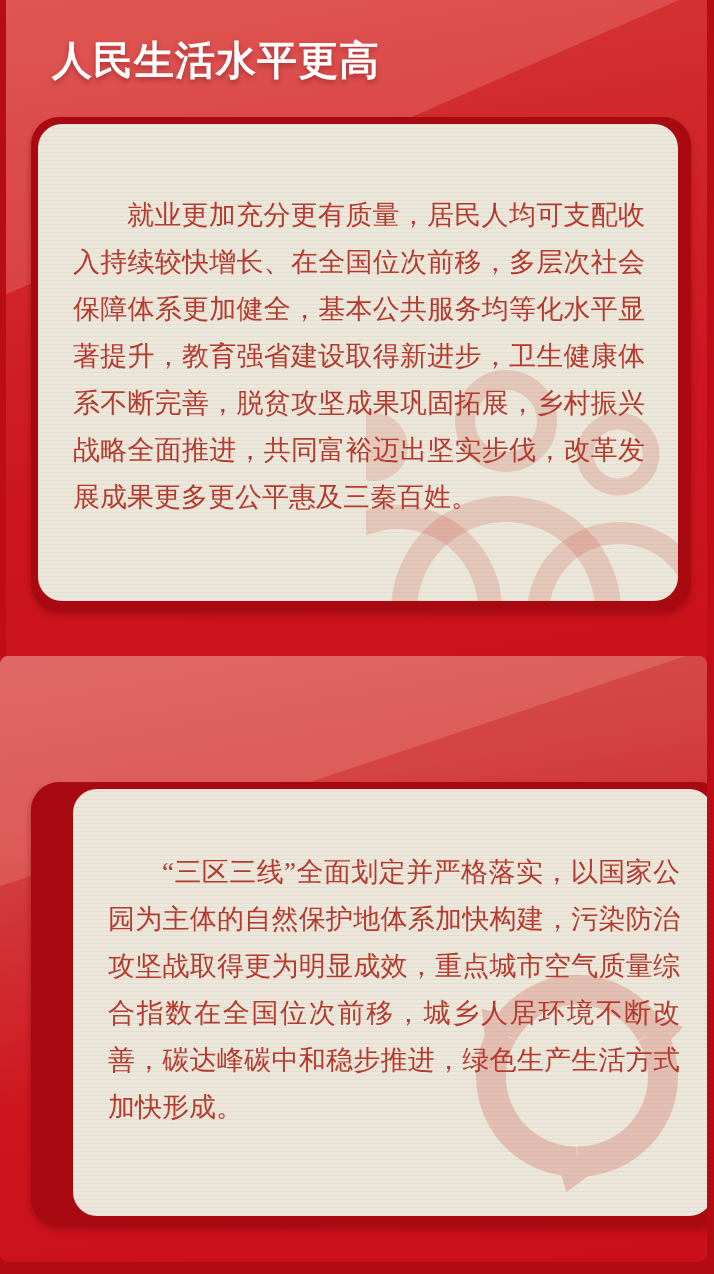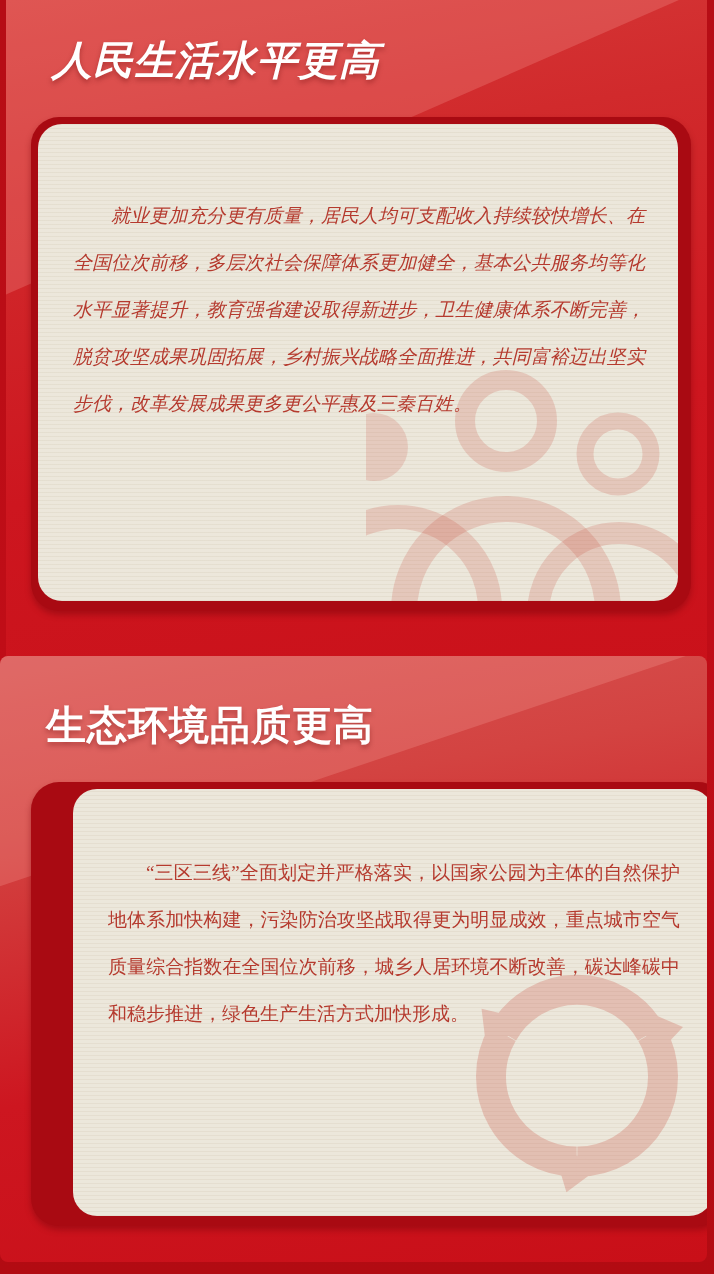--- a/index.html
+++ b/index.html
@@ -16,21 +16,20 @@
   }
   .section {
     position: absolute;
     overflow: hidden;
   }
   .section-1 {
     left: 6px; top: 0;
     width: 701px; height: 796px;
     background: linear-gradient(170deg, #d63b3a 0%, #d12a2c 22%, #cd161f 55%, #c90f18 100%);
     border-radius: 0 0 10px 10px;
-    font-style: italic;
   }
   .section-2 {
     left: 0; top: 656px;
     width: 707px; height: 606px;
     background: linear-gradient(170deg, #d75453 0%, #d34341 25%, #cd1620 62%, #c90f18 100%);
     border-radius: 8px;
   }
   
   .section::before {
     content: "";
@@ -84,21 +83,21 @@
       rgba(0,0,0,0) 1px 4px
     );
     pointer-events: none;
     border-radius: 24px;
   }
   .card-text {
     position: absolute;
     left: 35px; right: 33px;
     margin: 0;
     font-family: "Liberation Serif", serif;
-    font-size: 19px;
+    font-size: 27px;
     line-height: 47px;
     color: #b53a2e;
     text-align: justify;
     text-indent: 2em;
     z-index: 2;
   }
   .card-1 .card-text { top: 68px; }
   .card-2 .card-text { top: 60px; }
 
   .watermark {
@@ -130,21 +129,20 @@
             <path d="M 172 255 A 81 81 0 0 1 334 255" stroke-width="22"></path>
           </g>
         </svg>
 
         <p class="card-text">就业更加充分更有质量，居民人均可支配收入持续较快增长、在全国位次前移，多层次社会保障体系更加健全，基本公共服务均等化水平显著提升，教育强省建设取得新进步，卫生健康体系不断完善，脱贫攻坚成果巩固拓展，乡村振兴战略全面推进，共同富裕迈出坚实步伐，改革发展成果更多更公平惠及三秦百姓。</p>
       </div>
     </div>
   </div>
 
   <div class="section section-2">
-    <div class="section-title">生态环境品质更高</div>
 
     <div class="card-frame">
       <div class="card card-2">
 
         <svg class="watermark wm-recycle" width="264" height="250" viewBox="0 0 264 250">
           <g opacity="0.25">
             <g>
               <path d="M 58 82 A 85 85 0 0 1 206 82" stroke="#c84a3c" stroke-width="30" fill="none"></path>
               <polygon points="196,58 238,76 206,110" fill="#c84a3c"></polygon>
             </g>

